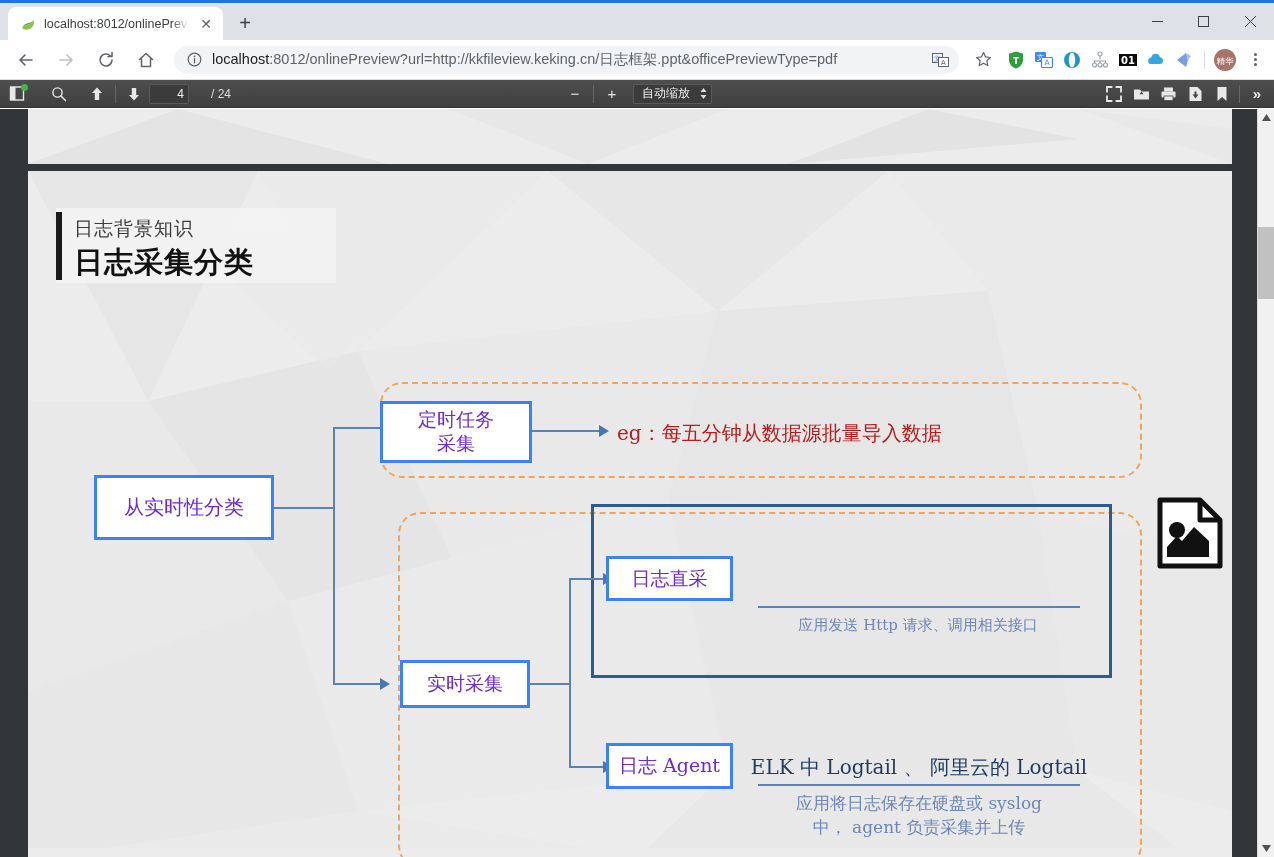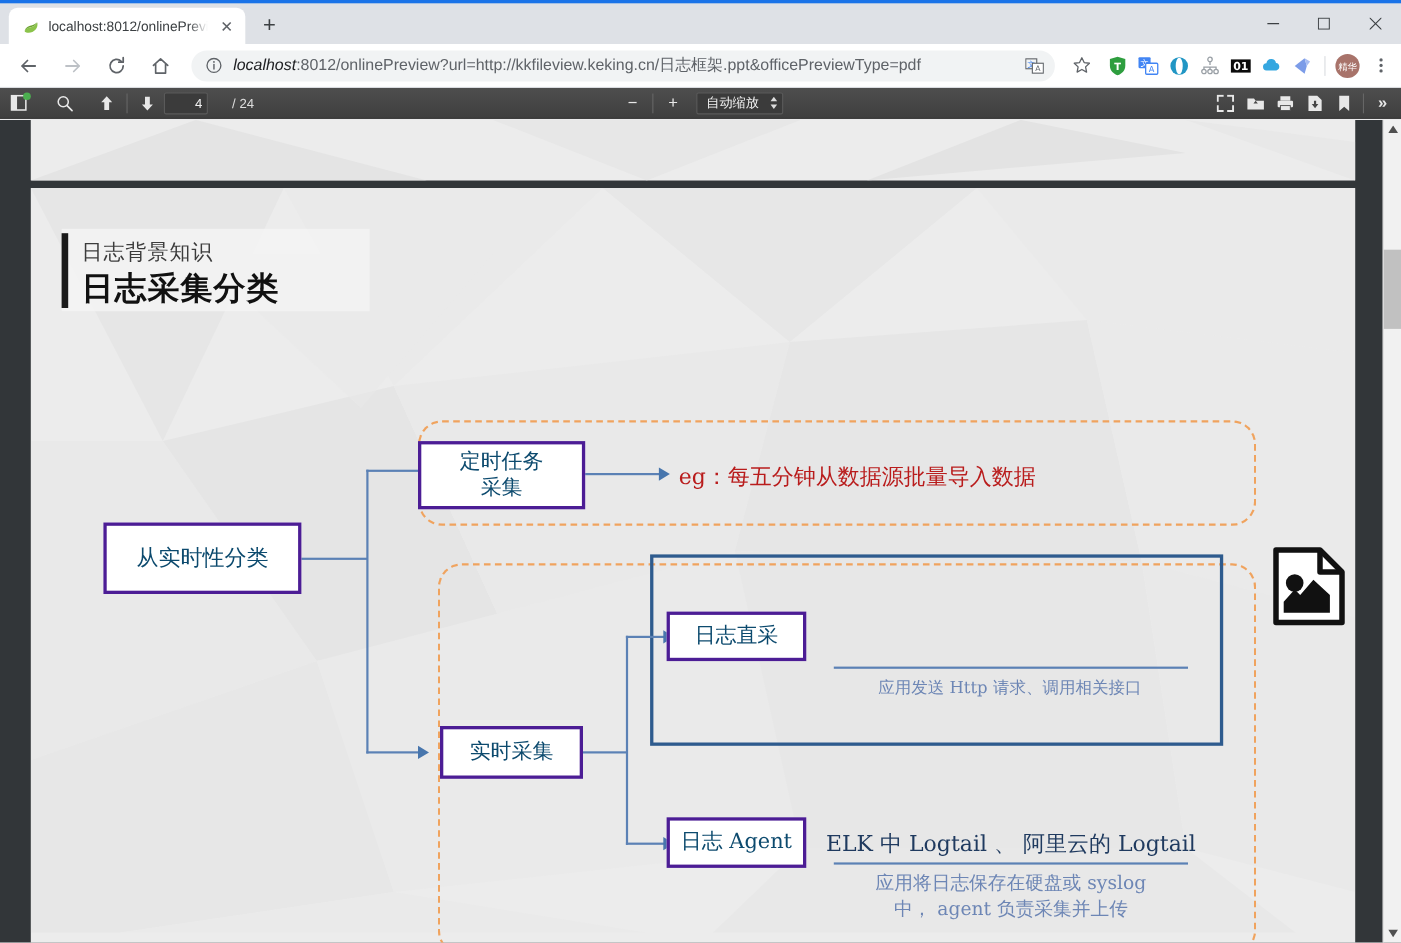--- a/index.html
+++ b/index.html
@@ -74,21 +74,21 @@
   .omni-info {
     width: 16px; height: 16px; flex: 0 0 16px; margin-right: 10px;
     display: flex; align-items: center; justify-content: center;
     color: #5f6368;
   }
   .omni-url {
     flex: 1; font-size: 14.5px; color: #5f6368;
     white-space: nowrap; overflow: hidden;
     font-family: "Liberation Sans", sans-serif;
   }
-  .omni-url b { color: #202124; font-weight: 400; font-style: italic; }
+  .omni-url b { color: #202124; font-weight: 400; }
   .omni-icon-right {
     width: 22px; height: 22px; display: flex;
     align-items: center; justify-content: center; margin-left: 4px;
   }
   .star-btn {
     width: 28px; height: 28px; margin-left: 2px;
     display: flex; align-items: center; justify-content: center;
     color: #5f6368; font-size: 16px;
   }
   .ext-row { display: flex; align-items: center; gap: 2px; padding-left: 6px; }
@@ -198,23 +198,23 @@
     font-family: "DejaVu Sans", sans-serif; letter-spacing: 1px;
   }
   .title-main {
     position: absolute; left: 46px; top: 72px;
     font-size: 29px; color: #111; font-weight: bold;
     font-family: "DejaVu Sans", sans-serif; letter-spacing: 1px;
   }
 
   .obox {
     position: absolute; background: #fff;
-    border: 3px solid #4c1d95;
-    display: flex; align-items: center; justify-content: center;
-    text-align: left; color: #0c4a6e;
+    border: 3px solid #3b82f6;
+    display: flex; align-items: center; justify-content: center;
+    text-align: left; color: #6d28d9;
     font-family: "DejaVu Serif", serif;
     line-height: 1.25;
   }
   .dashbox {
     position: absolute; border: 2px dashed #f0a35e;
     border-radius: 22px;
   }
   .bluebox {
     position: absolute; border: 3px solid #2e5b8e;
     background: transparent;

